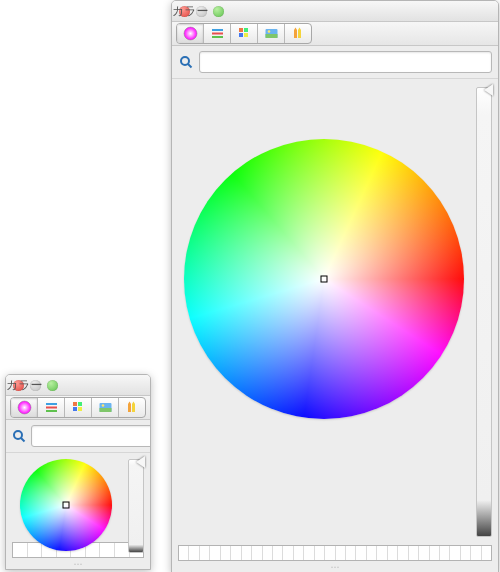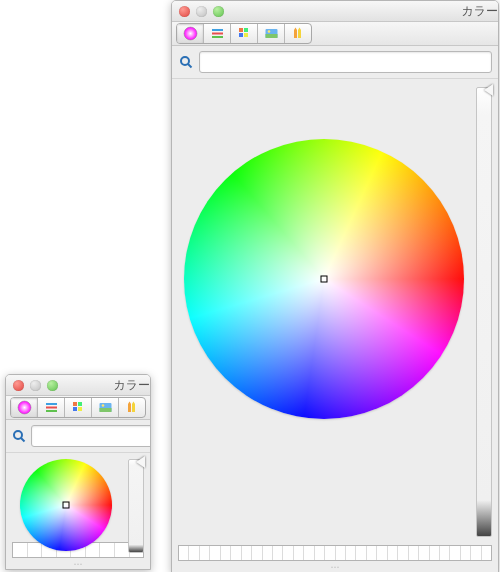--- a/index.html
+++ b/index.html
@@ -45,21 +45,21 @@
   box-shadow: inset 0 0 1px rgba(0,0,0,0.3);
 }
 
 .tdot.red { background: radial-gradient(circle at 35% 30%, #ff9a92, #e0443e); }
 .tdot.min { background: radial-gradient(circle at 35% 30%, #eee, #bdbdbd); }
 .tdot.max { background: radial-gradient(circle at 35% 30%, #b8f0a0, #5fc14e); }
 
 .title {
   position: absolute;
   left: 0; right: 0;
-  text-align: right;
+  text-align: left;
   font-size: 12px;
   color: #555;
   pointer-events: none;
 }
 
 .toolbar {
   height: 23px;
   background: linear-gradient(#f6f6f6, #e6e6e6);
   border-bottom: 1px solid #c7c7c7;
   display: flex;

